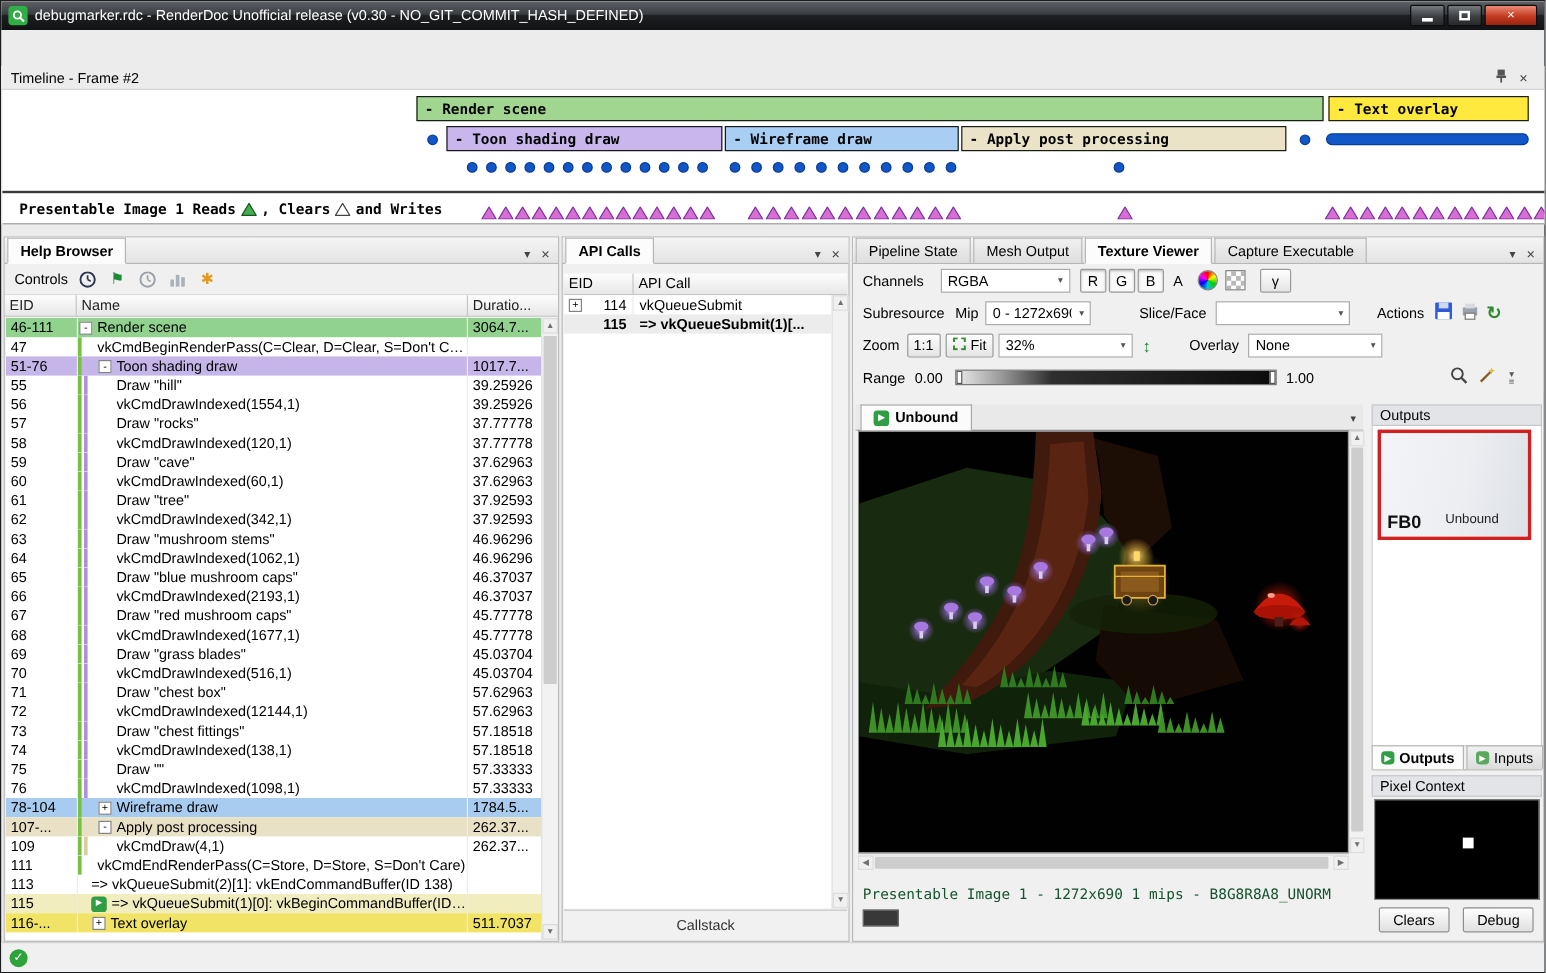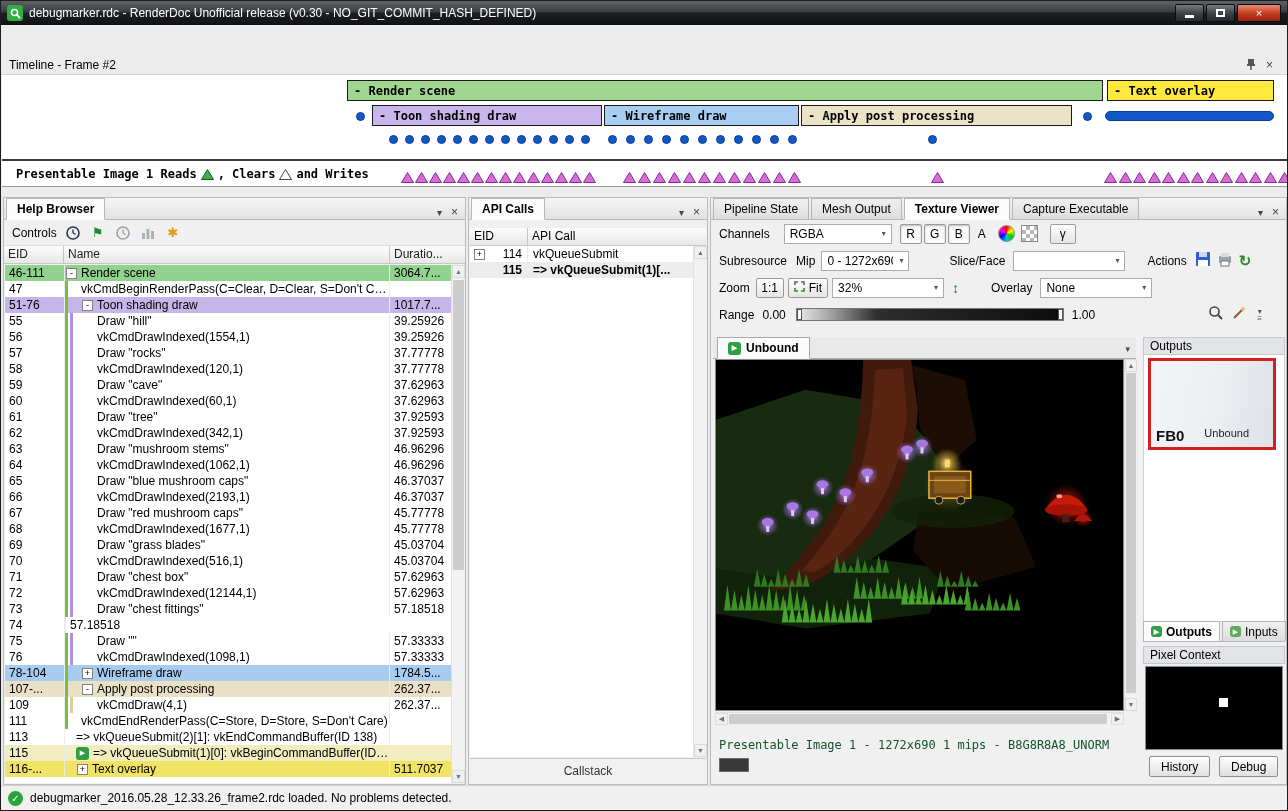--- a/index.html
+++ b/index.html
@@ -590,20 +590,26 @@
             <span class="c-name">
               <span class="strip" style="background: rgb(118, 192, 67);"></span>
               <span class="strip" style="background: rgb(174, 143, 224);"></span>
               <span class="ind" style="width: 22px;"></span>
               <span class="nm-text">Draw "chest fittings"</span>
             </span>
             <span class="c-dur">57.18518</span>
           </div>
           <div class="eb-row">
             <span class="c-eid">74</span>
+            <span class="c-name">
+              <span class="strip" style="background: rgb(118, 192, 67);"></span>
+              <span class="strip" style="background: rgb(174, 143, 224);"></span>
+              <span class="ind" style="width: 22px;"></span>
+              <span class="nm-text">vkCmdDrawIndexed(138,1)</span>
+            </span>
             <span class="c-dur">57.18518</span>
           </div>
           <div class="eb-row">
             <span class="c-eid">75</span>
             <span class="c-name">
               <span class="strip" style="background: rgb(118, 192, 67);"></span>
               <span class="strip" style="background: rgb(174, 143, 224);"></span>
               <span class="ind" style="width: 22px;"></span>
               <span class="nm-text">Draw ""</span>
             </span>
@@ -982,27 +988,26 @@
           <span>Inputs</span>
         </span>
       </div>
       <div class="side-header" style="top:448px">
         <span>Pixel Context</span>
       </div>
       <div class="pixelctx">
         <span class="px-dot"></span>
       </div>
       <span class="btn" style="position:absolute;left:438px;top:558px">
-        <span>History</span>
+        <span>Clears</span>
       </span>
       <span class="btn" style="position:absolute;left:508px;top:558px">
         <span>Debug</span>
       </span>
     </div>
   </div>
 
   <div class="statusbar">
     <span class="check-icon">
         <span>✓</span>
       </span>
-    <span>debugmarker_2016.05.28_12.33.26_frame2.rdc loaded. No problems detected.</span>
   </div>
 </div>
 
 </body></html>

